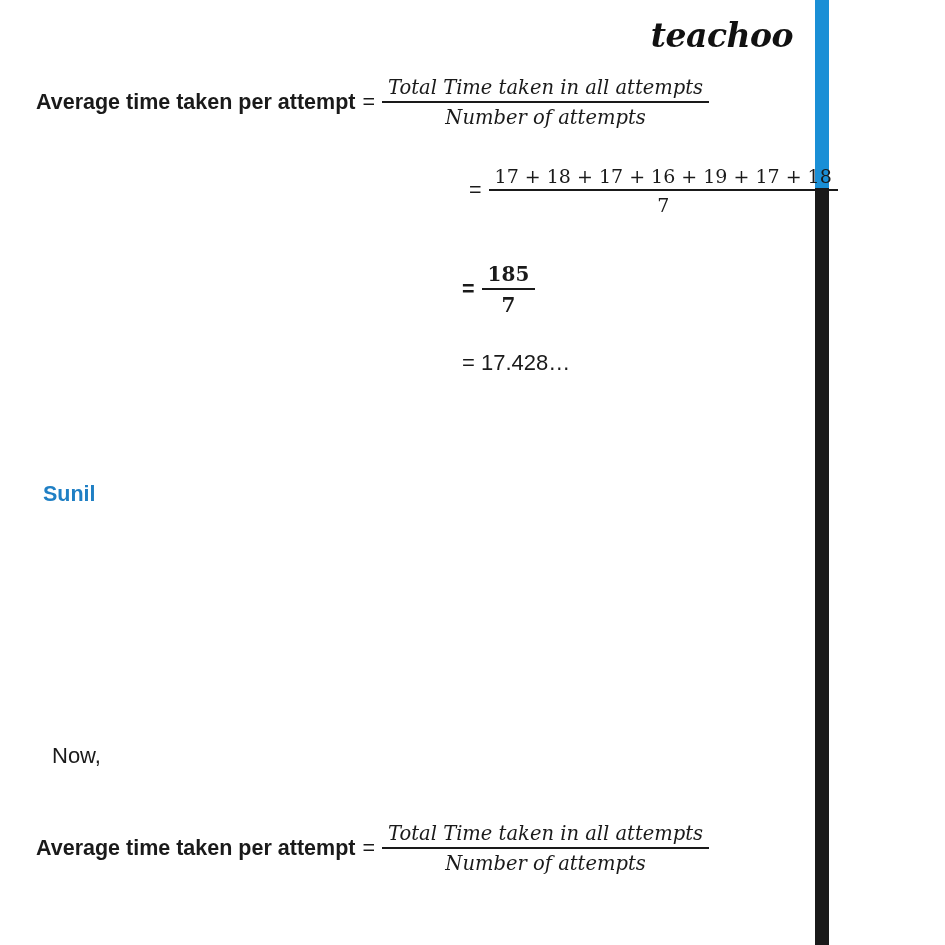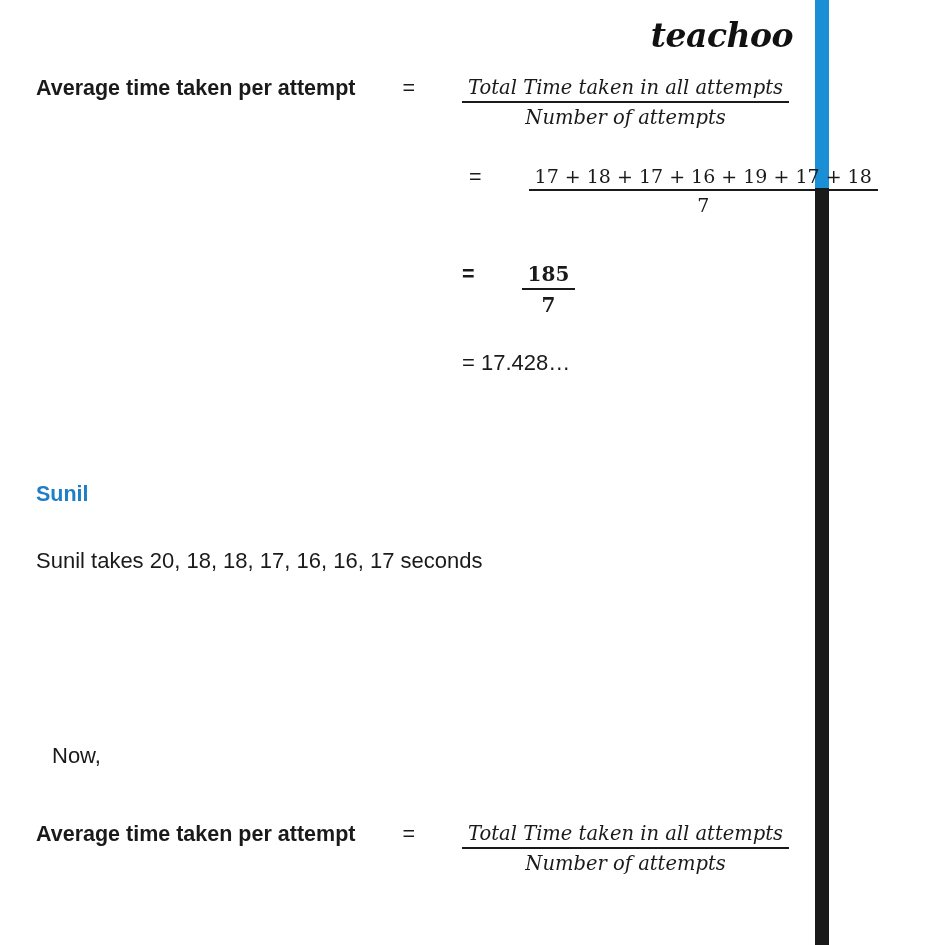--- a/index.html
+++ b/index.html
@@ -53,21 +53,21 @@
   .content {
     position: absolute;
     left: 36px;
     top: 0;
     width: 880px;
     height: 945px;
   }
   .row {
     position: absolute;
     display: flex;
-    gap: 40px;
+    align-items: center;
   }
   .lbl-bold {
     font-weight: bold;
     font-size: 21.5px;
     color: #1a1a1a;
     white-space: nowrap;
   }
   .eq {
     font-size: 21.5px;
     margin: 0 7px;
@@ -119,20 +119,21 @@
   .plain {
     font-size: 22px;
     color: #1a1a1a;
     white-space: nowrap;
   }
   .heading-blue {
     font-size: 21.5px;
     font-weight: bold;
     color: #1f7fc4;
     white-space: nowrap;
+    margin-left: 7px;
   }
 </style>
 </head>
 <body>
 
 <div class="page">
 
   <div class="edge-bar-blue"></div>
   <div class="edge-bar-dark"></div>
 
@@ -169,23 +170,20 @@
     </div>
 
     <div class="row" style="left:426px; top:350px;">
       <span class="plain">= 17.428…</span>
     </div>
 
     <div class="row" style="left:0; top:482px;">
       <span class="heading-blue">Sunil</span>
     </div>
 
-    <div class="row" style="left:0; top:548px;">
-      <span class="plain">Sunil takes 20, 18, 18, 17, 16, 16, 17 seconds</span>
-    </div>
 
 
     <div class="row" style="left:16px; top:743px;">
       <span class="plain">Now,</span>
     </div>
 
     <div class="row" style="left:0; top:822px;">
       <span class="lbl-bold">Average time taken per attempt</span>
       <span class="eq">=</span>
       <span class="frac">

